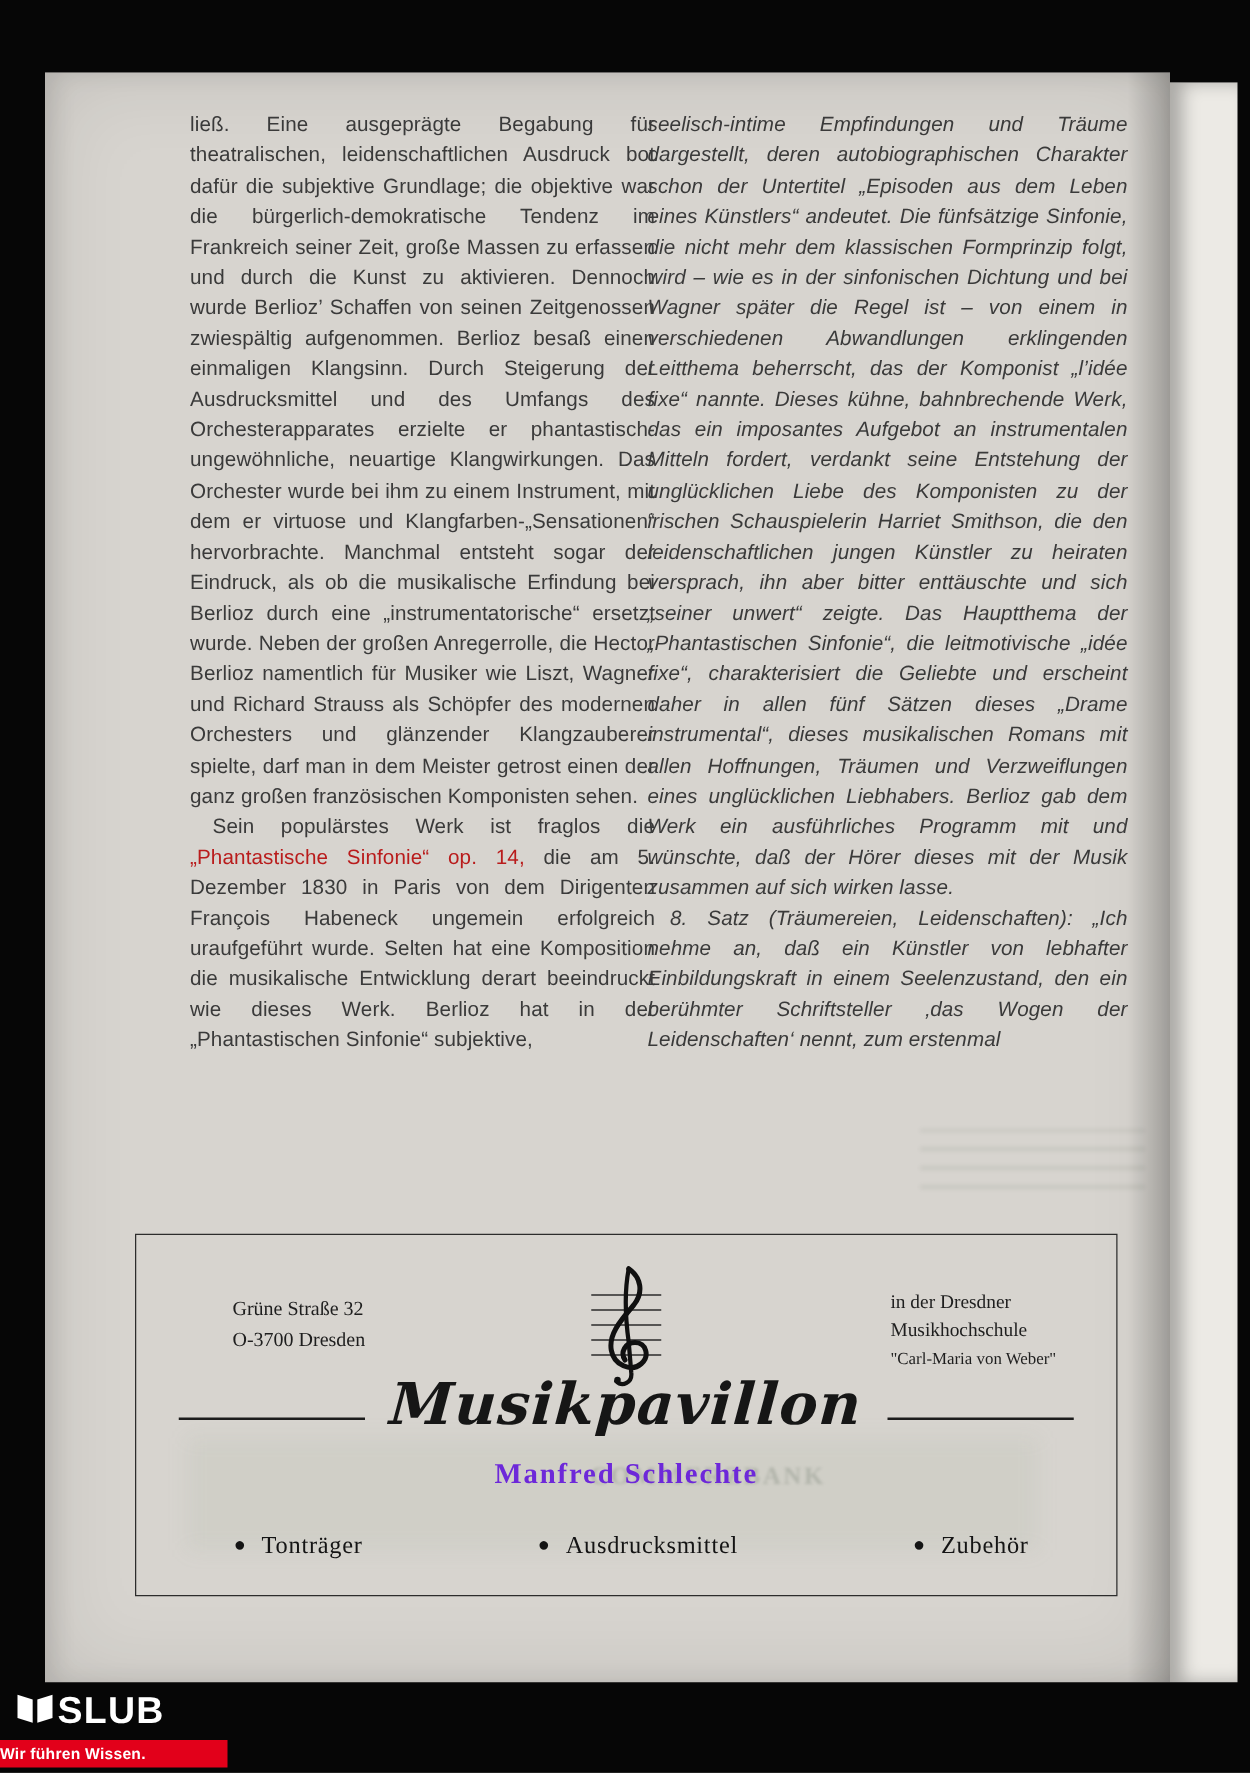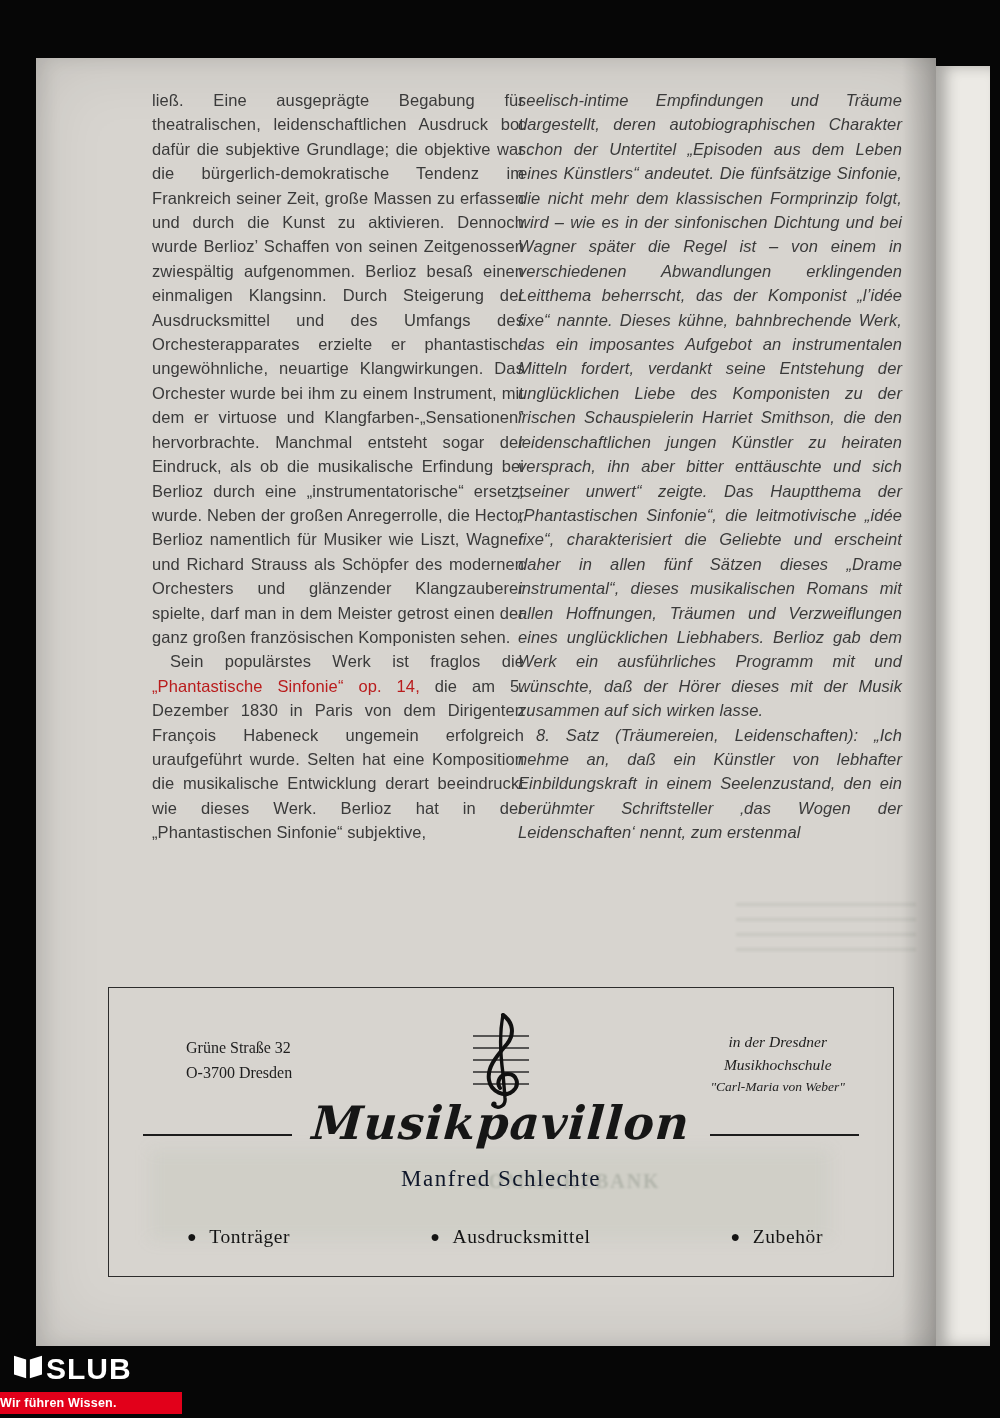--- a/index.html
+++ b/index.html
@@ -49,36 +49,36 @@
     background:repeating-linear-gradient(to bottom, transparent 0 5px, #41523f 5px 8px, transparent 8px 15px);
     filter:blur(1.5px);pointer-events:none;
   }
   
   .adbox{
     position:absolute;left:72px;top:892px;width:786px;height:290px;
     border:1.6px solid #2c2c2c;box-sizing:border-box;
     font-family:"Liberation Serif","DejaVu Serif",serif;color:#1e1e1e;margin-top:37px;
   }
   .ad-left-address{position:absolute;left:77px;top:48px;font-size:16px;line-height:1.55;}
-  .ad-right-address{position:absolute;right:48px;top:42px;font-size:15.5px;line-height:1.5;text-align:center;font-style:italic;}
+  .ad-right-address{position:absolute;right:48px;top:42px;font-size:15.5px;line-height:1.5;text-align:left;}
   .ad-right-address .small{font-size:13.5px;}
   .ad-clef{position:absolute;left:50%;top:24px;transform:translateX(-50%);}
   .ad-brand-row{
     position:absolute;left:34px;right:34px;top:104px;height:62px;
     display:flex;align-items:center;
   }
   .ad-rule{flex:1;height:2px;background:#1c1c1c;transform:translateY(12px);}
   .ad-brand{
     margin:0 20px;font-family:"DejaVu Serif","Liberation Serif",serif;
     font-style:italic;font-weight:700;font-size:46px;letter-spacing:1px;
     transform:skewX(-4deg);white-space:nowrap;color:#161616;
   }
   .ad-owner{
     position:absolute;left:0;right:0;top:178px;text-align:center;
-    font-weight:400;font-size:23px;letter-spacing:1.5px;color:#0f172a;
+    font-weight:700;font-size:23px;letter-spacing:1.5px;color:#6d28d9;
   }
   .ad-items{
     position:absolute;left:78px;right:70px;top:238px;
     display:flex;justify-content:space-between;
     font-size:19.5px;letter-spacing:0.6px;color:#141414;
   }
   .ad-item{white-space:nowrap;text-align:right;}
   .bullet{display:inline-block;margin-right:12px;font-size:16px;vertical-align:1px;}
   
   .footer{position:absolute;left:0;top:1346px;width:1000px;height:72px;background:#060606;}

